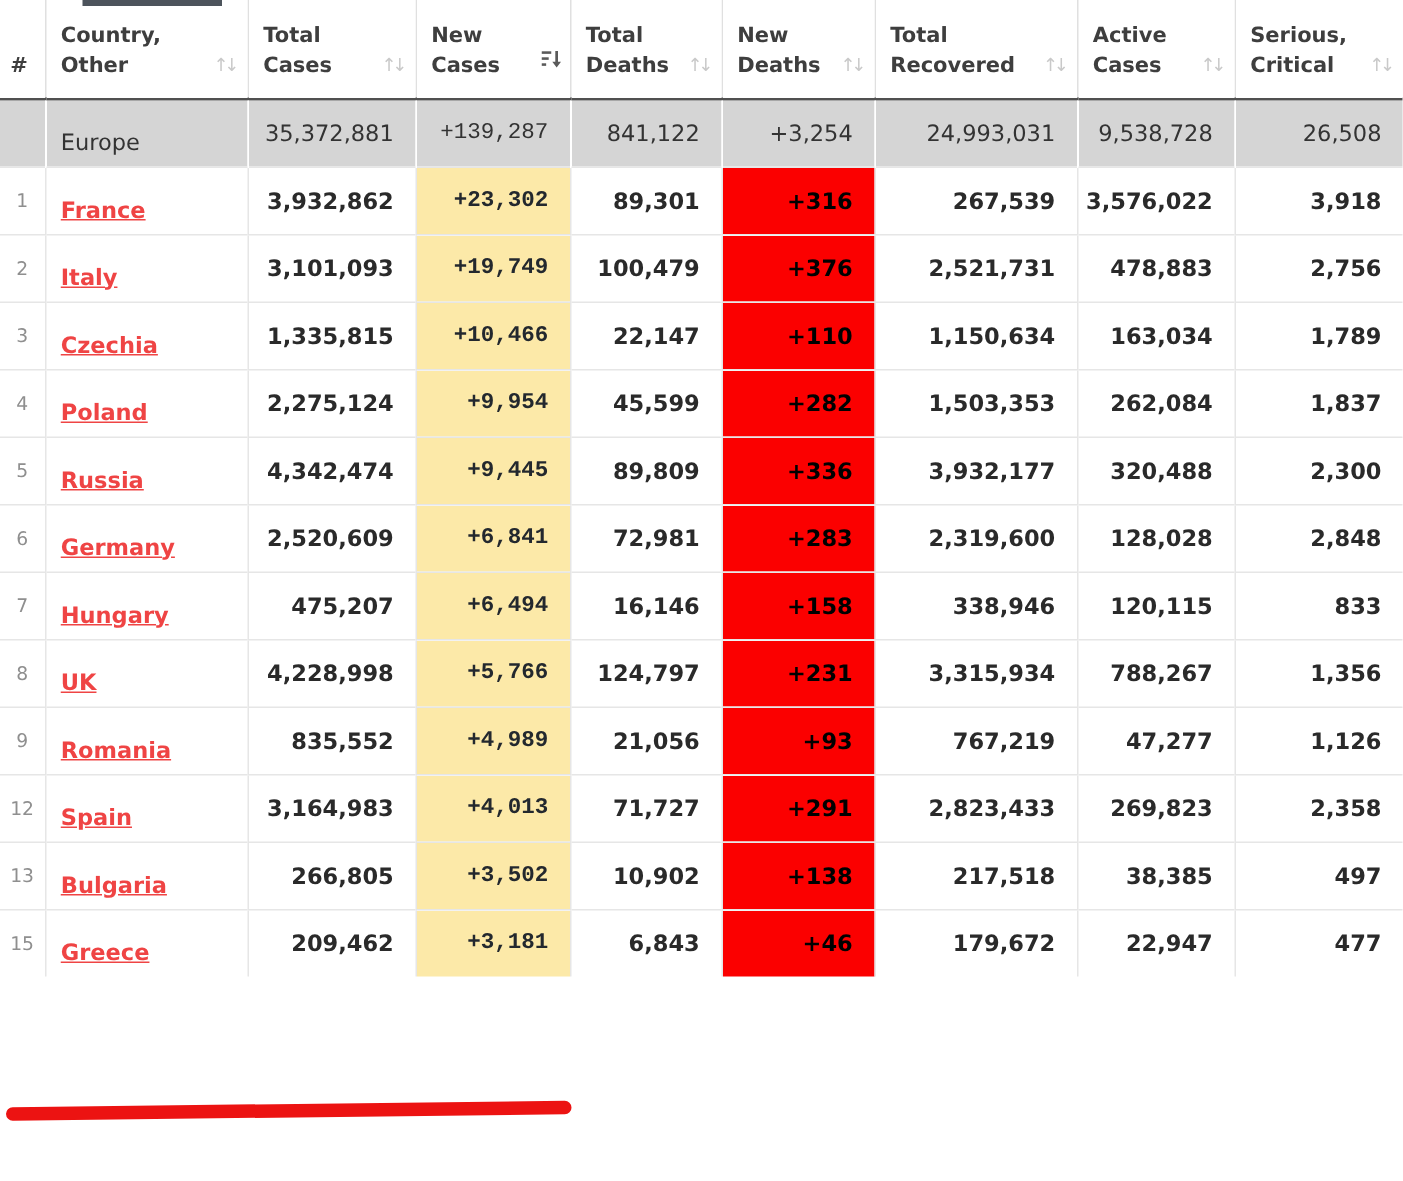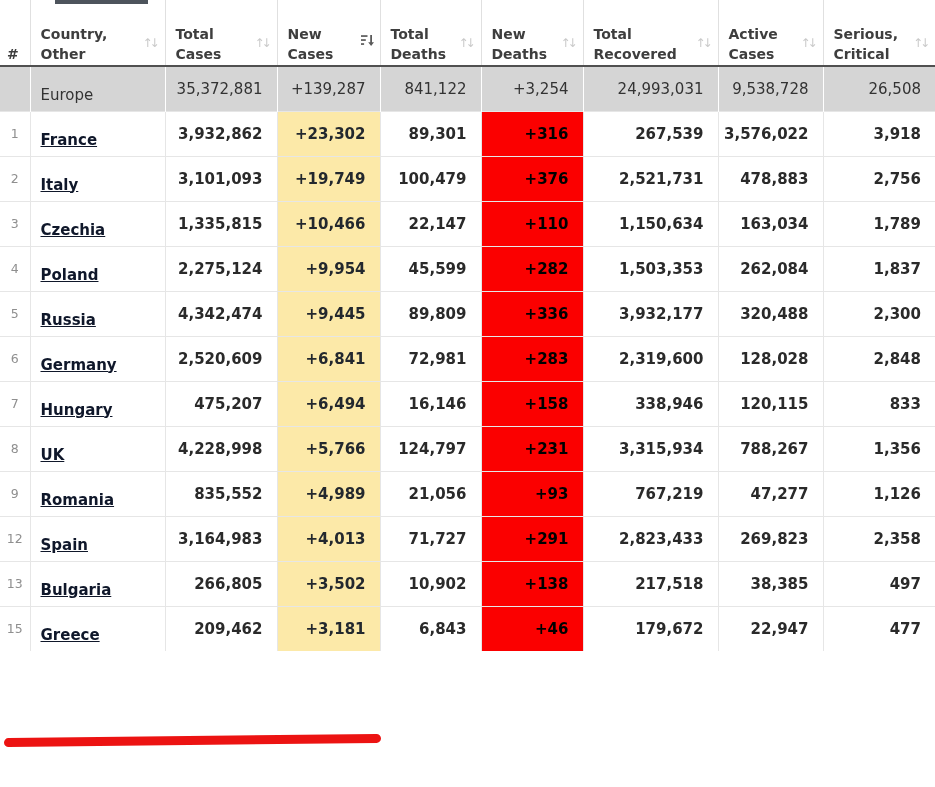--- a/index.html
+++ b/index.html
@@ -20,21 +20,21 @@
   table { border-collapse: collapse; table-layout: fixed; width: 935px; }
 
   thead th {
     height: 66px;
     vertical-align: bottom;
     text-align: left;
     font-size: 14px;
     line-height: 20px;
     font-weight: 700;
     color: #3e3e3e;
-    padding: 0 4px 1px 10px;
+    padding: 0 4px 11px 10px;
     border-bottom: 2px solid #505050;
     border-left: 1px solid #e0e0e0;
     position: relative;
     background: #fff;
     cursor: pointer;
   }
   thead th:first-child { border-left: none; padding-left: 0; text-align: center; }
 
   .sort-both {
     position: absolute; right: 5px; bottom: 12px;
@@ -58,24 +58,24 @@
   tbody td:first-child {
     border-left: none;
     text-align: center;
     color: #8f8f8f;
     font-size: 12.5px;
     font-weight: 400;
     padding: 0;
   }
   td.cell-country { text-align: left; padding: 12px 4px 0 10px; }
   a.country-link {
-    color: #0f172a; font-weight: 700; text-decoration: underline;
+    color: #ef4444; font-weight: 700; text-decoration: underline;
     font-size: 15px; cursor: pointer;
   }
-  td.cell-new-cases  { background: #fce9a8; color: #23282e; }
+  td.cell-new-cases  { background: #fce9a8; color: #23282e; font-family: Liberation Mono, monospace; }
   td.cell-new-deaths { background: #fb0000; color: #000000; }
 
   tr.continent-row td {
     background: #d5d5d5;
     font-weight: 400;
     color: #333;
     border-left: 1px solid #ffffff;
     border-top: 1px solid #fff;
   }
   tr.continent-row td:first-child { border-left: none; }

